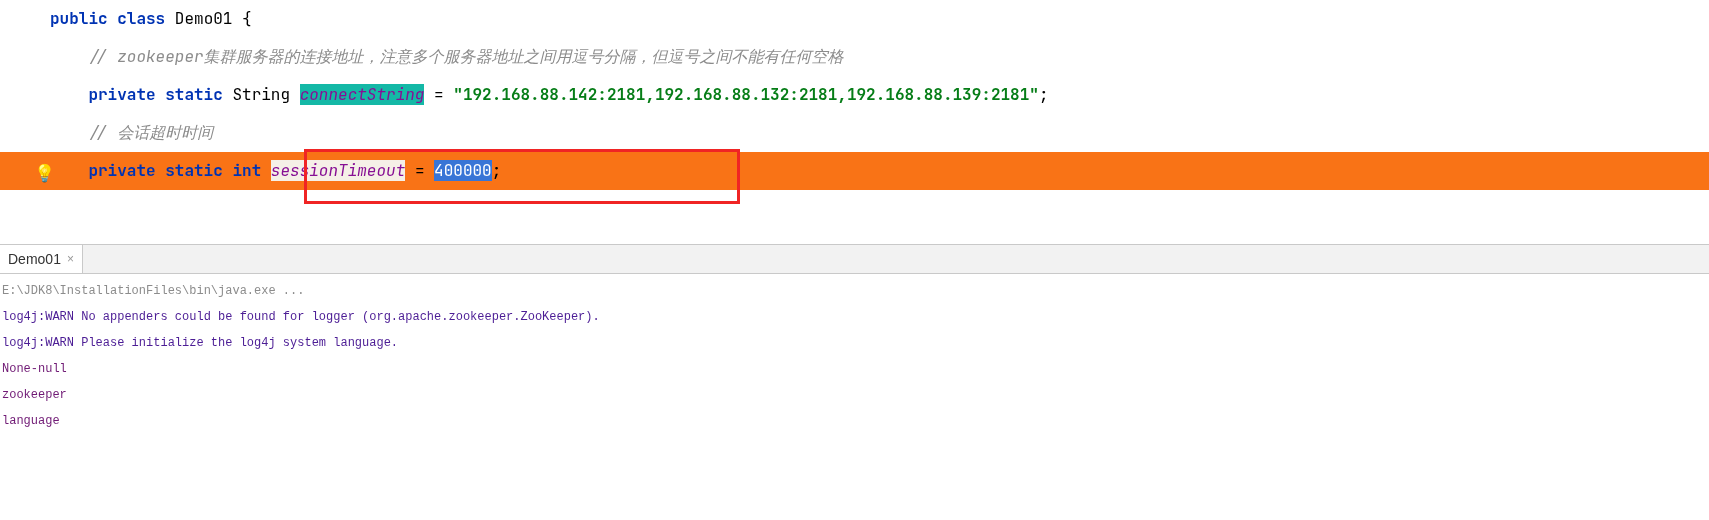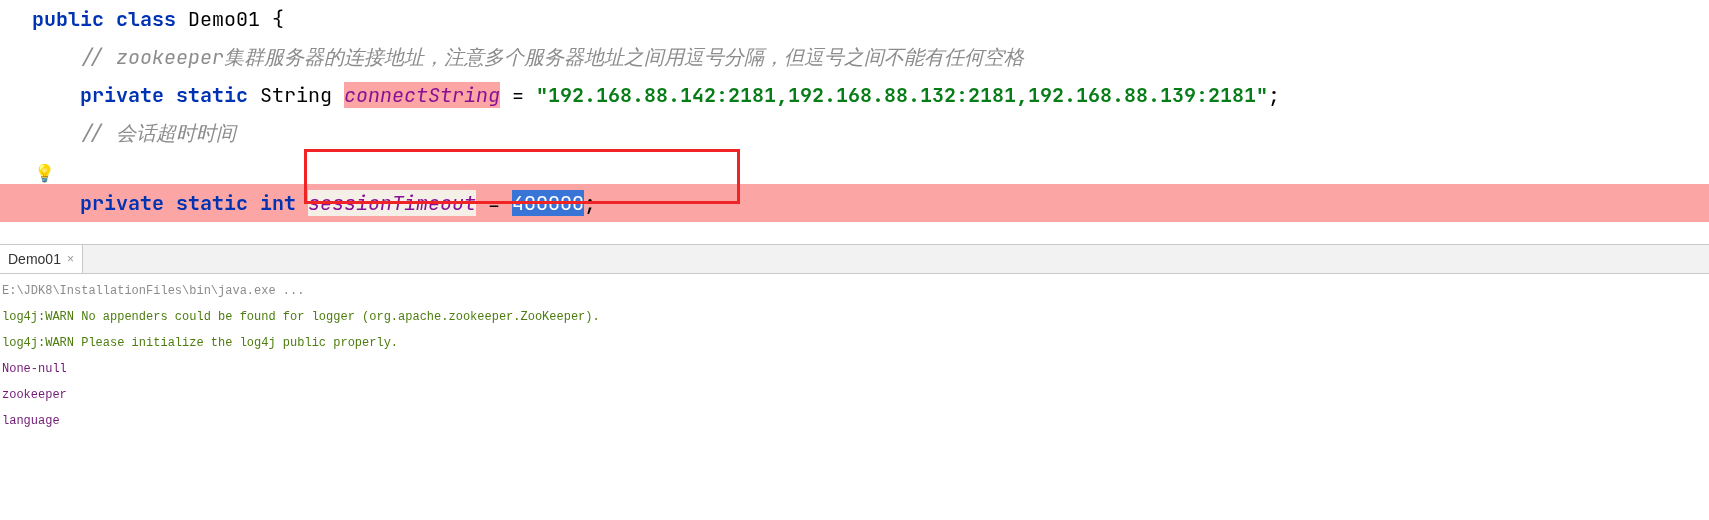--- a/index.html
+++ b/index.html
@@ -12,31 +12,30 @@
       overflow: hidden;
     }
     .editor-pane {
       background: #fff;
       height: 244px;
       position: relative;
     }
     .code-line {
       white-space: pre;
       line-height: 38px;
-      padding-left: 32px;
+      padding-left: 50px;
       font-family: 'JetBrains Mono', 'Consolas', monospace;
-      font-size: 20px;
+      font-size: 16px;
     }
     .code-line.hl {
-      background: #fca5a5;
-      margin-top: 32px;
+      background: #f97316;
     }
     .kw { color: #0033b3; font-weight: bold; }
     .typ { color: #000; }
-    .field { color: #871094; font-style: italic; background: #fca5a5; }
+    .field { color: #871094; font-style: italic; background: #14b8a6; }
     .field-nohl { color: #871094; font-style: italic; background: #f5f0e7; }
     .str { color: #067d17; font-weight: bold; }
     .cmt { color: #8c8c8c; font-style: italic; }
     .op { color: #000; }
     .num-sel { background: #3875d6; color: #fff; }
     .red-box {
       position: absolute;
       border: 3px solid #f02424;
       top: 149px;
       left: 304px;
@@ -73,21 +72,21 @@
     .tab-close { color: #999; font-size: 12px; }
     .console {
       background: #fff;
       font-family: 'Consolas', 'Courier New', monospace;
       font-size: 12px;
       line-height: 26px;
       padding: 4px 2px;
     }
     .c-line { white-space: pre; }
     .c-gray { color: #8c8c8c; }
-    .c-warn { color: #4d7c0f; }
+    .c-warn { color: #4c1d95; }
     .c-black { color: #701a75; }
     .c-link { color: #2470cc; text-decoration: underline; cursor: pointer; }
   </style>
 </head>
 <body>
 
 <div class="editor-pane">
   <span class="gutter-bulb">💡</span>
 
   <div class="code-line"><span class="kw">public</span> <span class="kw">class</span> <span class="typ">Demo01</span> <span class="op">{</span></div>
@@ -106,17 +105,17 @@
 <div class="tab-bar">
   <div class="tab">
     <span>Demo01</span>
     <span class="tab-close">×</span>
   </div>
 </div>
 
 <div class="console">
   <div class="c-line c-gray">E:\JDK8\InstallationFiles\bin\java.exe ...</div>
   <div class="c-line c-warn">log4j:WARN No appenders could be found for logger (org.apache.zookeeper.ZooKeeper).</div>
-  <div class="c-line c-warn">log4j:WARN Please initialize the log4j public properly.</div>
+  <div class="c-line c-warn">log4j:WARN Please initialize the log4j system language.</div>
   <div class="c-line c-black">None-null</div>
   <div class="c-line c-black">zookeeper</div>
   <div class="c-line c-black">language</div>
 </div>
 
 </body></html>

